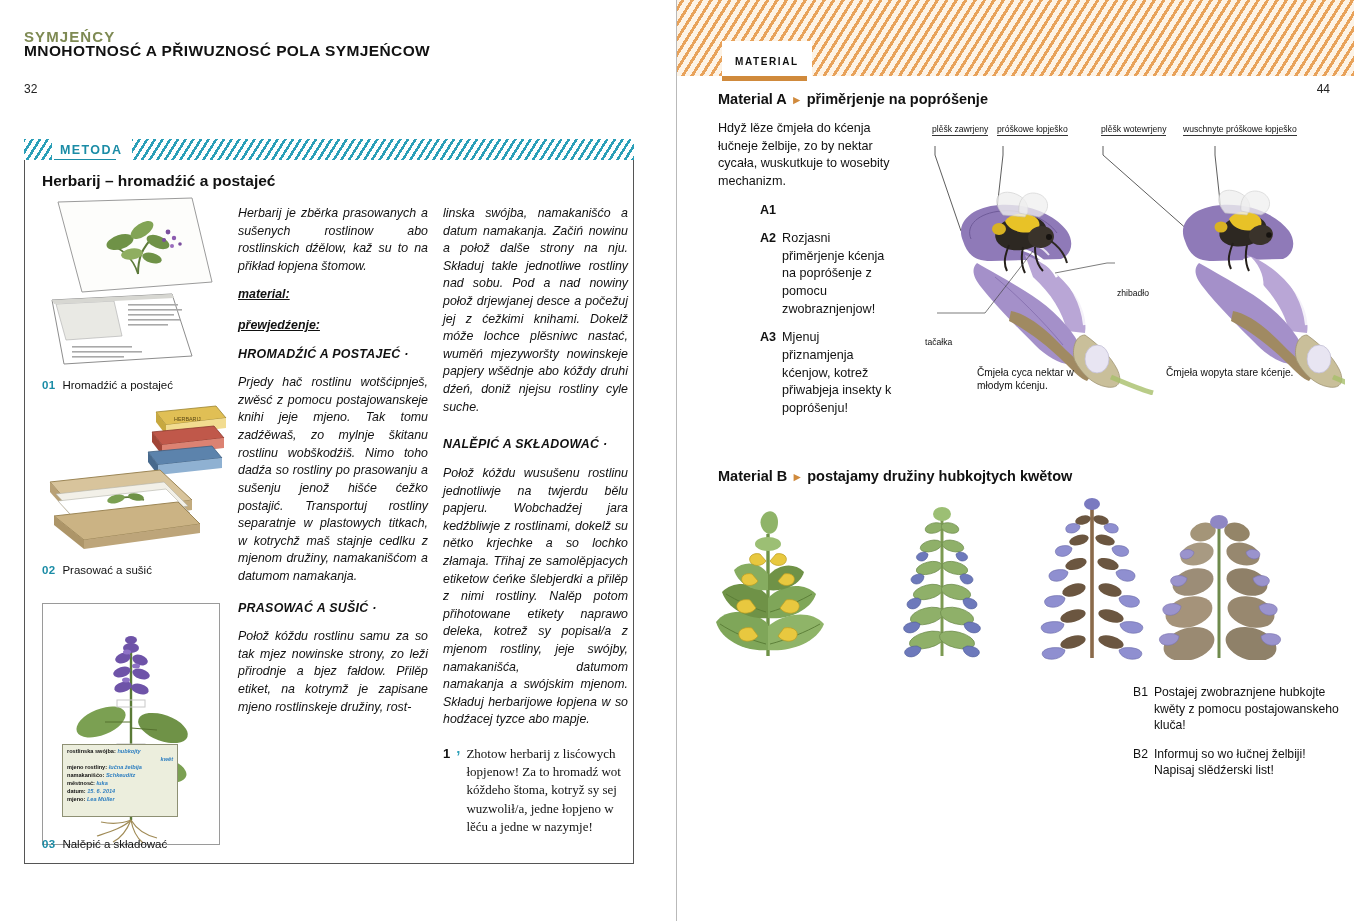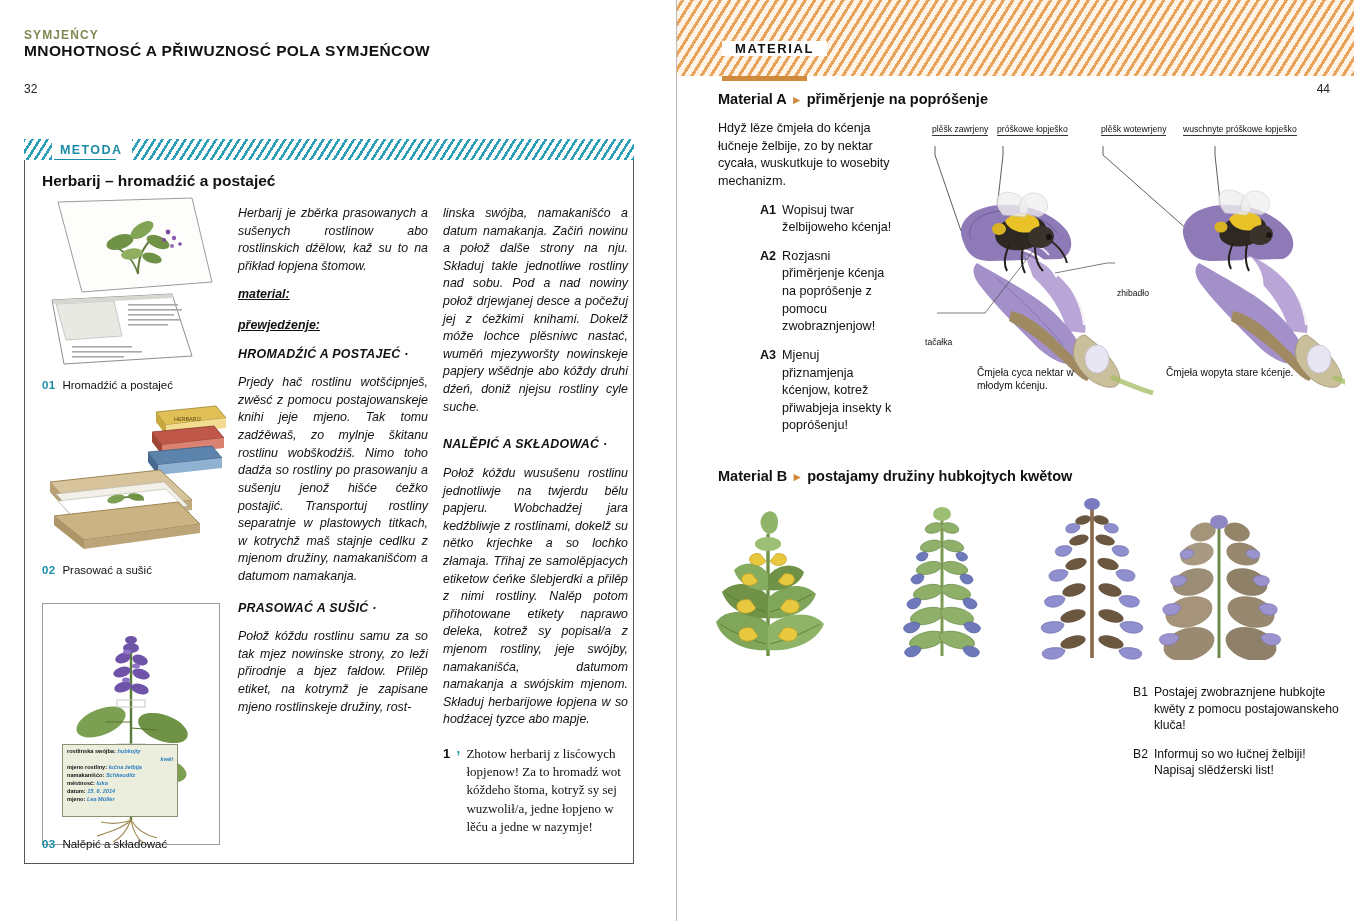--- a/index.html
+++ b/index.html
@@ -10,21 +10,21 @@
     overflow: hidden;
   }
   .spread { position: relative; width: 1354px; height: 921px; background:#fff; }
 
   
   .page-left { position:absolute; left:0; top:0; width:676px; height:921px; background:#fff; }
   .gutter { position:absolute; left:676px; top:0; width:1px; height:921px; background:#b9b9b9; }
 
   .run-head-kicker {
     position:absolute; left:24px; top:28px;
-    font-size:12px; font-weight:bold; letter-spacing:1.1px;
+    font-size:15px; font-weight:bold; letter-spacing:1.1px;
     color:#7e8a53; text-transform:uppercase;
   }
   .run-head-title {
     position:absolute; left:24px; top:42px;
     font-size:15.5px; font-weight:bold; letter-spacing:0.4px;
     color:#111; text-transform:uppercase;
   }
   .folio-left { position:absolute; left:24px; top:82px; font-size:12px; color:#222; }
   .folio-right { position:absolute; right:24px; top:82px; font-size:12px; color:#222; }
 
@@ -91,23 +91,23 @@
   .label-card .rowr { text-align:right; }
 
   
   .page-right { position:absolute; left:677px; top:0; width:677px; height:921px; background:#fff; }
   .material-stripe {
     position:absolute; left:0; top:0; width:677px; height:76px;
     background: repeating-linear-gradient(-58deg,
       #e8a25a 0px, #e8a25a 3px, #fdf3e6 3px, #fdf3e6 8px);
   }
   .material-tag {
-    position:absolute; left:45px; top:41px; height:15px;
+    position:absolute; left:45px; top:41px; height:40px;
     background:#fff; padding:0 13px; display:flex; align-items:center;
-    font-size:13px; font-weight:bold; letter-spacing:1.6px; color:#111;
+    font-size:10px; font-weight:bold; letter-spacing:1.6px; color:#111;
   }
   .material-tag-ul {
     position:absolute; left:45px; top:76px; width:85px; height:5px; background:#d08a3c;
   }
 
   .mat-head { position:absolute; font-size:14.5px; font-weight:bold; color:#111; }
   .mat-head .arrow { color:#d08a3c; font-size:12px; margin:0 4px; }
   .mat-head .sub { font-weight:bold; }
 
   .mat-body { position:absolute; font-size:12.6px; line-height:1.40; color:#111; }
@@ -308,21 +308,20 @@
     <div class="folio-right" style="left:auto; right:24px; top:82px;">44</div>
 
     <div class="mat-head" style="left:41px; top:91px;">
       <span>Material A</span><span class="arrow">►</span><span class="sub">přiměrjenje na popróšenje</span>
     </div>
 
     <div class="mat-body" style="left:41px; top:120px; width:176px;">
       <p>Hdyž lěze čmjeła do kćenja łučneje želbije, zo by nektar cycała, wuskutkuje to wosebity mechanizm.</p>
       <div class="task-ab">
         <span class="k">A1</span>
-        <span>Wopisuj twar želbijoweho kćenja!</span>
       </div>
       <div class="task-ab">
         <span class="k">A2</span>
         <span>Rozjasni přiměrjenje kćenja na popróšenje z pomocu zwobraznjenjow!</span>
       </div>
       <div class="task-ab">
         <span class="k">A3</span>
         <span>Mjenuj přiznamjenja kćenjow, kotrež přiwabjeja insekty k popróšenju!</span>
       </div>
     </div>

